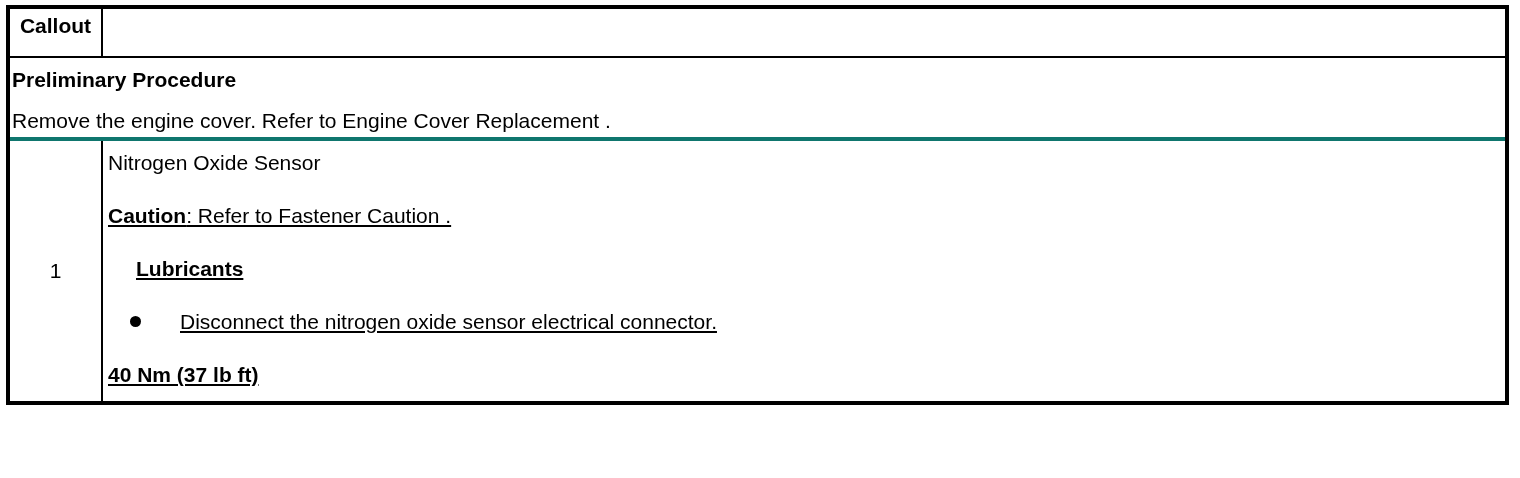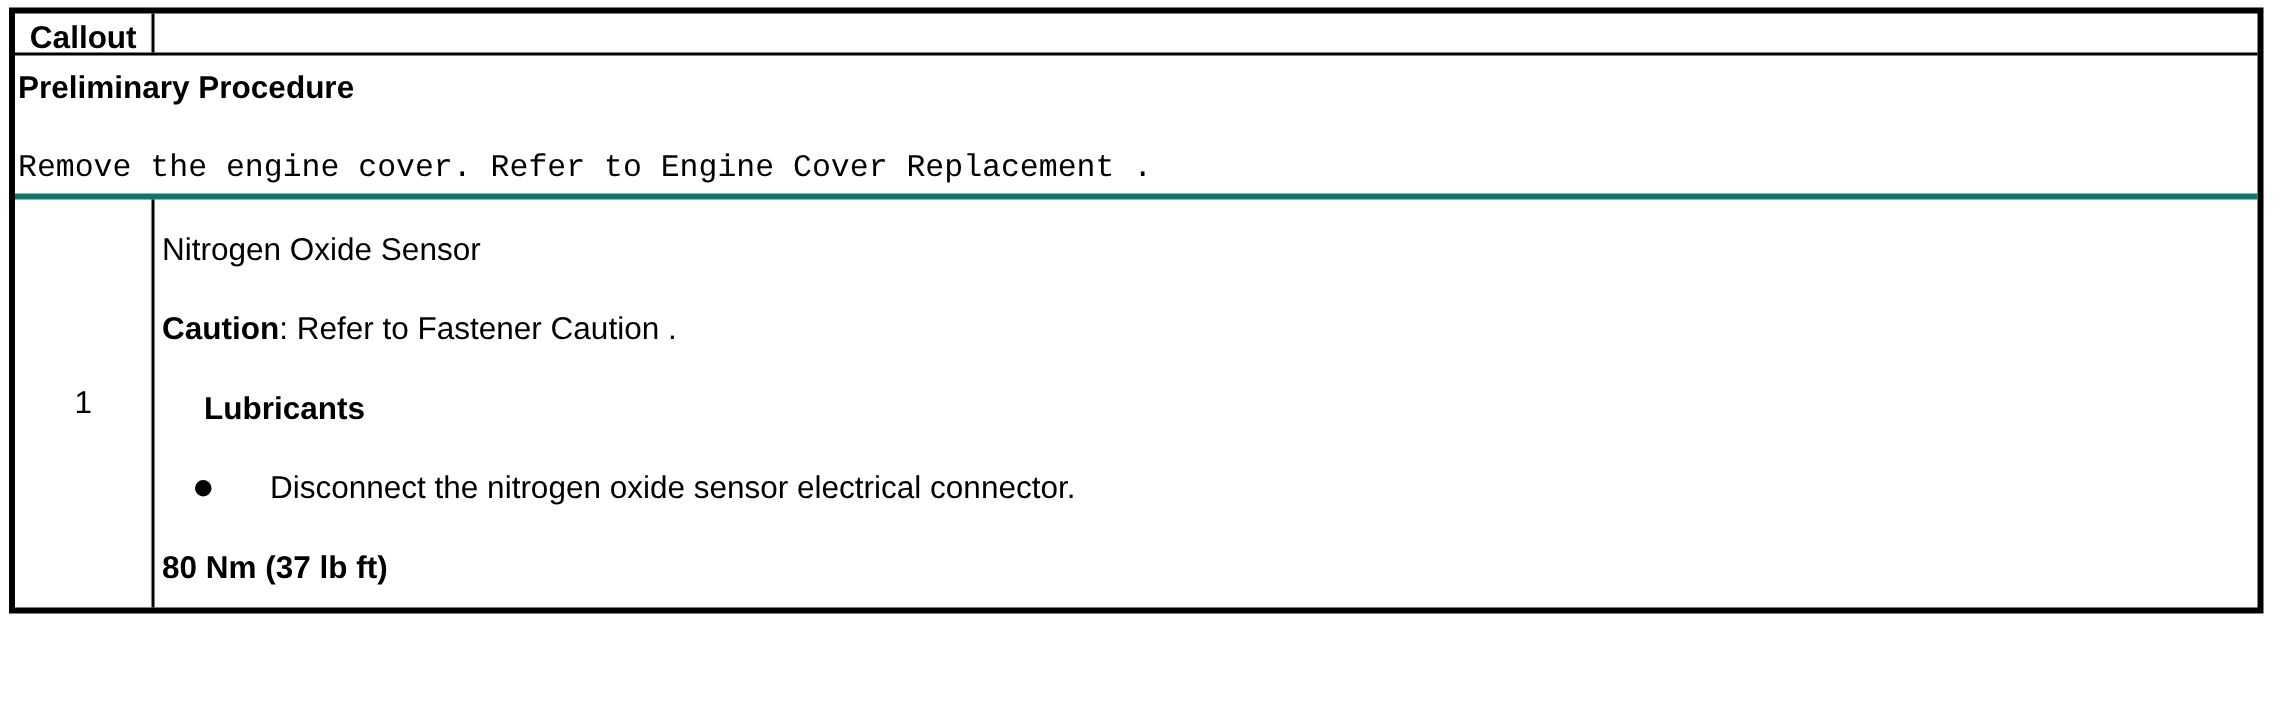--- a/index.html
+++ b/index.html
@@ -23,51 +23,50 @@
   .grid-row {
     display: grid;
     grid-template-columns: 93px 1fr;
   }
   
   .header-row {
     border-bottom: 2px solid #000000;
     font-weight: bold;
   }
   .header-cell {
-    height: 26px;
+    height: 47px;
     line-height: 34px;
     text-align: center;
     overflow: hidden;
   }
   .callout-header {
     border-right: 2px solid #000000;
   }
   
   .preliminary-row {
     border-bottom: 4px solid #0f766e;
     padding: 6px 6px 0 2px;
   }
   p {
     margin: 0;
     line-height: 32px;
   }
   .bold { font-weight: bold; }
-  .preliminary-row p + p { margin-top: 22px; font-family: Liberation Mono, monospace; }
+  .preliminary-row p + p { margin-top: 9px; }
   
   .callout-cell {
     border-right: 2px solid #000000;
     display: flex;
     align-items: center;
     justify-content: center;
   }
   .content-cell {
     padding: 6px 30px 10px 5px;
-    margin-top: 12px;
   }
-  .content-cell > * + * { margin-top: 21px; }
+  .content-cell > * + * { margin-top: 21px; text-decoration: underline; }
   .procedure-heading { margin-left: 28px; }
   .step { display: flex; gap: 20px; }
   .step .dot {
     flex: 0 0 auto;
     width: 11px;
     height: 11px;
     border-radius: 50%;
     background: #000000;
     margin: 10px 19px 0 22px;
   }
@@ -97,17 +96,17 @@
       <p>
         <span class="bold">Caution</span><span>: Refer to Fastener Caution .</span>
       </p>
       <p class="bold procedure-heading">Lubricants</p>
       <div class="steps">
         <div class="step">
           <span class="dot"></span>
           <span class="step-text">Disconnect the nitrogen oxide sensor electrical connector.</span>
         </div>
       </div>
-      <p class="bold">80 Nm (37 lb ft)</p>
+      <p class="bold">40 Nm (37 lb ft)</p>
     </div>
   </div>
 
 </div>
 
 </body></html>

